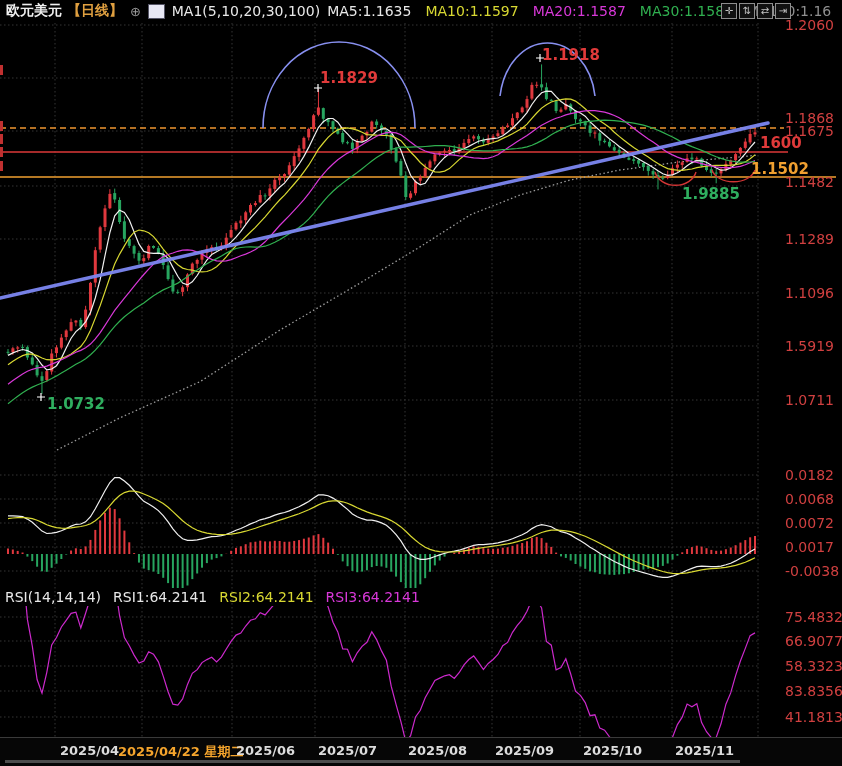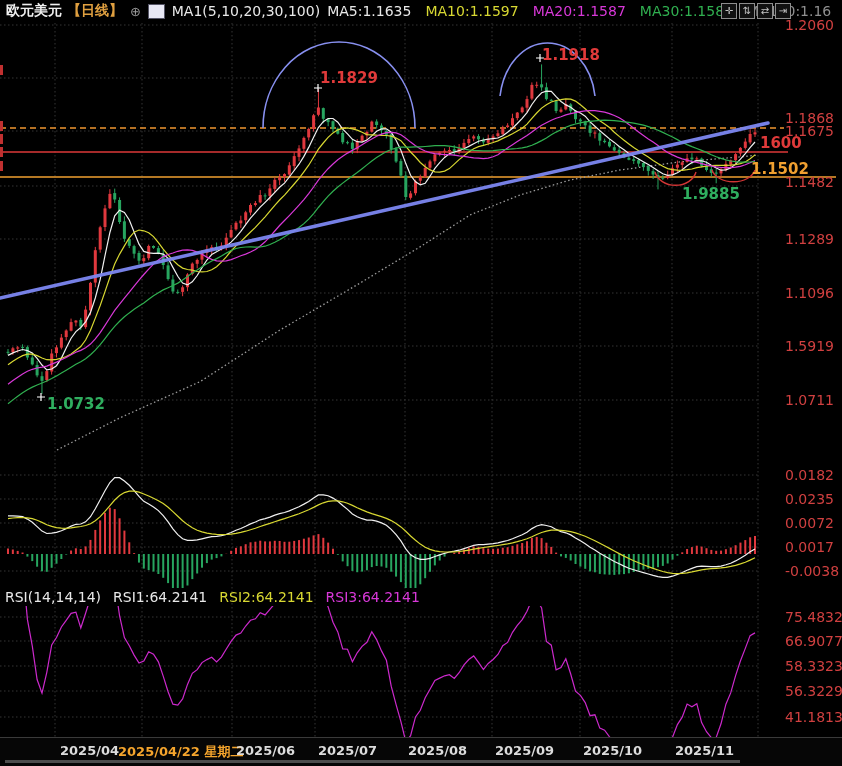--- a/index.html
+++ b/index.html
@@ -602,28 +602,28 @@
   <div id="labelLayer">
       <div class="axlabel" style="top: 17px;">1.2060</div>
       <div class="axlabel" style="top: 70px; margin-top: 40px;">1.1868</div>
       <div class="axlabel" style="top: 123px;">1.1675</div>
       <div class="axlabel" style="top: 174px;">1.1482</div>
       <div class="axlabel" style="top: 231px;">1.1289</div>
       <div class="axlabel" style="top: 285px;">1.1096</div>
       <div class="axlabel" style="top: 338px;">1.5919</div>
       <div class="axlabel" style="top: 392px;">1.0711</div>
       <div class="axlabel" style="top: 467px;">0.0182</div>
-      <div class="axlabel" style="top: 491px;">0.0235</div>
+      <div class="axlabel" style="top: 491px;">0.0068</div>
       <div class="axlabel" style="top: 515px;">0.0072</div>
       <div class="axlabel" style="top: 539px;">0.0017</div>
       <div class="axlabel" style="top: 563px;">-0.0038</div>
       <div class="axlabel" style="top: 609px;">75.4832</div>
       <div class="axlabel" style="top: 633px;">66.9077</div>
       <div class="axlabel" style="top: 658px;">58.3323</div>
-      <div class="axlabel" style="top: 683px;">56.3229</div>
+      <div class="axlabel" style="top: 683px;">83.8356</div>
       <div class="axlabel" style="top: 709px; text-align: center;">41.1813</div>
       <div class="pline-label" style="left: 760px; top: 134px; color: rgb(224, 58, 58);">1600</div>
       <div class="pline-label" style="left: 751px; top: 160px; color: rgb(240, 160, 48);">1.1502</div>
       <div class="anno" style="left: 320px; top: 69px; color: rgb(224, 58, 58);">1.1829</div>
       <div class="anno" style="left: 542px; top: 46px; color: rgb(224, 58, 58);">1.1918</div>
       <div class="anno" style="left: 47px; top: 395px; color: rgb(47, 174, 95);">1.0732</div>
       <div class="anno" style="left: 682px; top: 185px; color: rgb(47, 174, 95);">1.9885</div>
     </div>
 
   <div class="subhdr" id="rsiHdr" style="top:589px">

